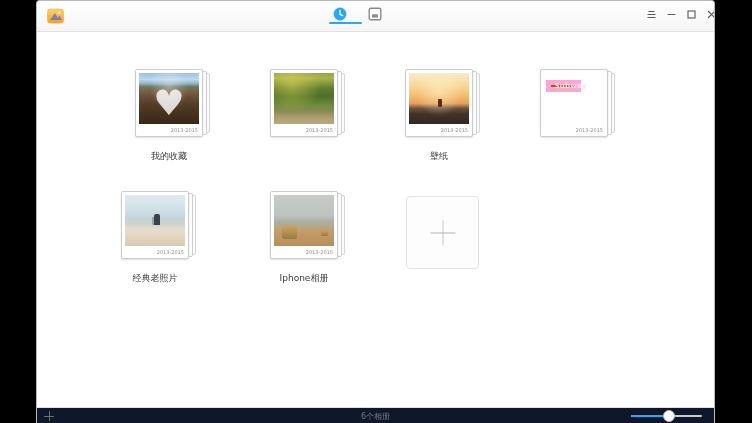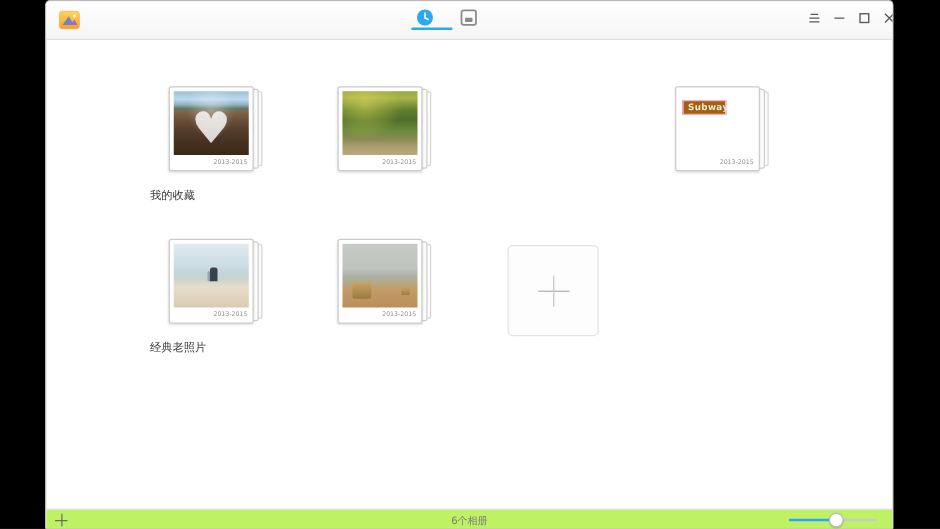--- a/index.html
+++ b/index.html
@@ -22,34 +22,34 @@
   .win-btn { position:absolute; top:3px; width:20px; height:20px; display:flex;
              align-items:center; justify-content:center; cursor:pointer; }
   .btn-menu { left:604px; } .btn-min { left:624px; } .btn-max { left:644px; } .btn-close { left:664px; }
 
   
   .album-cell { position:absolute; width:76px; }
   .r1c1 { left:98px;  top:68px; }
   .r1c2 { left:233px; top:68px; }
   .r1c3 { left:368px; top:68px; }
   .r1c4 { left:503px; top:68px; }
-  .r2c1 { left:98px;  top:190px; }
+  .r2c1 { left:84px;  top:190px; }
   .r2c2 { left:233px; top:190px; }
 
   .stack { position:relative; width:76px; height:68px; }
   .back2 { position:absolute; left:7px; top:4px; width:68px; height:60px;
            background:#fbfbfb; border:1px solid #d6d6d6; border-radius:2px; z-index:1; }
   .back1 { position:absolute; left:4px; top:2px; width:68px; height:64px;
            background:#fdfdfd; border:1px solid #cfcfcf; border-radius:2px; z-index:2; }
   .card  { position:absolute; left:0; top:0; width:68px; height:68px; z-index:3;
            background:#fff; border:1px solid #cccccc; border-radius:2px;
            box-shadow:0 1px 2px rgba(0,0,0,0.12); cursor:pointer; }
   .photo { position:absolute; left:3px; right:3px; top:3px; bottom:12px; overflow:hidden; }
   .date  { position:absolute; right:4px; bottom:3px; font-size:5px; line-height:6px; color:#8f8f8f; }
-  .album-label { position:absolute; left:-15px; top:81px; width:98px; text-align:left;
+  .album-label { position:absolute; left:-15px; top:81px; width:98px; text-align:center;
                  font-size:9px; color:#383838; cursor:pointer; }
 
   
   .ph-railroad { background:
       radial-gradient(ellipse at 50% 28%, rgba(255,255,255,0.35), transparent 45%),
       linear-gradient(180deg,#9cc2dd 0%,#bcd8e9 13%,#8fb2c9 21%,#67785f 27%,
         #7c6547 33%,#6a5038 45%,#573e2b 60%,#47321f 78%,#3a2817 100%); }
   .heart-overlay { position:absolute; left:0; top:5px; width:100%; text-align:center;
       font-size:35px; line-height:50px; color:rgba(252,252,252,0.82); }
   .ph-forest { background:
@@ -63,21 +63,21 @@
   .ph-figure { position:absolute; left:49%; top:50%; width:4px; height:8px;
       background:#5d2a1c; border-radius:1px; }
   .ph-subway { background:
       repeating-linear-gradient(90deg, rgba(10,40,44,0.28) 0 2px, transparent 2px 9px),
       linear-gradient(180deg,#cfc9ba 0%,#c3bcab 9%,#3c8388 9%,#357densed 40%,
         #2f7479 55%,#39838a 75%,#2c6a70 100%); }
   .ph-subway { background:
       repeating-linear-gradient(90deg, rgba(10,40,44,0.28) 0 2px, transparent 2px 9px),
       linear-gradient(180deg,#cfc9ba 0%,#c3bcab 9%,#3c8388 9%,#357densed,#2f7479 55%,#39838a 75%,#2c6a70 100%); }
   .subway-sign { position:absolute; left:4%; top:13%; width:58%; height:24%;
-      background:#a16207; border:1px solid #f9a8d4; display:flex; align-items:center;
+      background:#a16207; border:5px solid #f9a8d4; display:flex; align-items:center;
       padding-left:3px; }
   .subway-sign span { color:#e8e8e2; font-size:7px; font-weight:bold; letter-spacing:0.3px; }
   .ph-beach { background:
       linear-gradient(180deg,#e0eaef 0%,#cfdfe6 30%,#c3d5da 46%,#ccd3cc 56%,
         #e7ddcc 68%,#e1d3be 85%,#d9cab3 100%); }
   .beach-fig1 { position:absolute; left:48%; top:38%; width:6px; height:11px;
       background:#39424a; border-radius:2px 2px 0 0; }
   .beach-fig2 { position:absolute; left:45%; top:44%; width:3px; height:8px;
       background:#97a3a8; border-radius:1px; }
   .ph-hazy { background:
@@ -91,21 +91,21 @@
   
   .add-tile { position:absolute; left:369px; top:195px; width:73px; height:73px;
       border:1px solid #e3e3e3; border-radius:4px; background:#fdfdfd; cursor:pointer; }
   .plus-lg { position:absolute; left:50%; top:50%; width:25px; height:25px;
       transform:translate(-50%,-50%); }
   .plus-lg .h { position:absolute; left:0; top:12px; width:25px; height:1.5px; background:#b2b2b2; }
   .plus-lg .v { position:absolute; left:12px; top:0; width:1.5px; height:25px; background:#c6c6c6; }
 
   
   .bottombar { position:absolute; left:0; bottom:0; width:100%; height:16px;
-      background:#bef264; border-top:1px solid #e1e1e1; }
+      background:#0f172a; border-top:1px solid #e1e1e1; }
   .plus-sm { position:absolute; left:7px; top:3px; width:10px; height:10px; cursor:pointer; }
   .plus-sm .h { position:absolute; left:0; top:4.5px; width:10px; height:1px; background:#6e6e6e; }
   .plus-sm .v { position:absolute; left:4.5px; top:0; width:1px; height:10px; background:#6e6e6e; }
   .count-label { position:absolute; left:0; top:3px; width:100%; text-align:center;
       font-size:8px; color:#7a7a7a; }
   .slider { position:absolute; right:12px; top:0; width:71px; height:16px; cursor:pointer; }
   .slider-track { position:absolute; left:0; top:7px; width:71px; height:2px;
       background:#c9c9c9; border-radius:1px; }
   .slider-fill { position:absolute; left:0; top:7px; height:2px; border-radius:1px; }
   .slider-thumb { position:absolute; top:2px; width:12px; height:12px; border-radius:50%;
@@ -180,20 +180,33 @@
     <div class="stack">
       <div class="back2"></div>
       <div class="back1"></div>
       <div class="card">
         <div class="photo ph-forest"></div>
         <div class="date">2013-2015</div>
       </div>
     </div>
   </div>
 
+  <div class="album-cell r1c3">
+    <div class="stack">
+      <div class="back2"></div>
+      <div class="back1"></div>
+      <div class="card">
+        <div class="photo ph-sunset">
+          <div class="ph-figure"></div>
+        </div>
+        <div class="date">2013-2015</div>
+      </div>
+    </div>
+    <div class="album-label">壁纸</div>
+  </div>
 
   <div class="album-cell r1c4">
     <div class="stack">
       <div class="back2"></div>
       <div class="back1"></div>
       <div class="card">
         <div class="photo ph-subway">
           <div class="subway-sign">
             <span>Subway</span>
           </div>
@@ -223,20 +236,21 @@
       <div class="back2"></div>
       <div class="back1"></div>
       <div class="card">
         <div class="photo ph-hazy">
           <div class="hay1"></div>
           <div class="hay2"></div>
         </div>
         <div class="date">2013-2015</div>
       </div>
     </div>
+    <div class="album-label">Iphone相册</div>
   </div>
 
   <div class="add-tile">
     <span class="plus-lg">
       <span class="h"></span>
         <span class="v"></span>
     </span>
   </div>
 
   <div class="bottombar">

